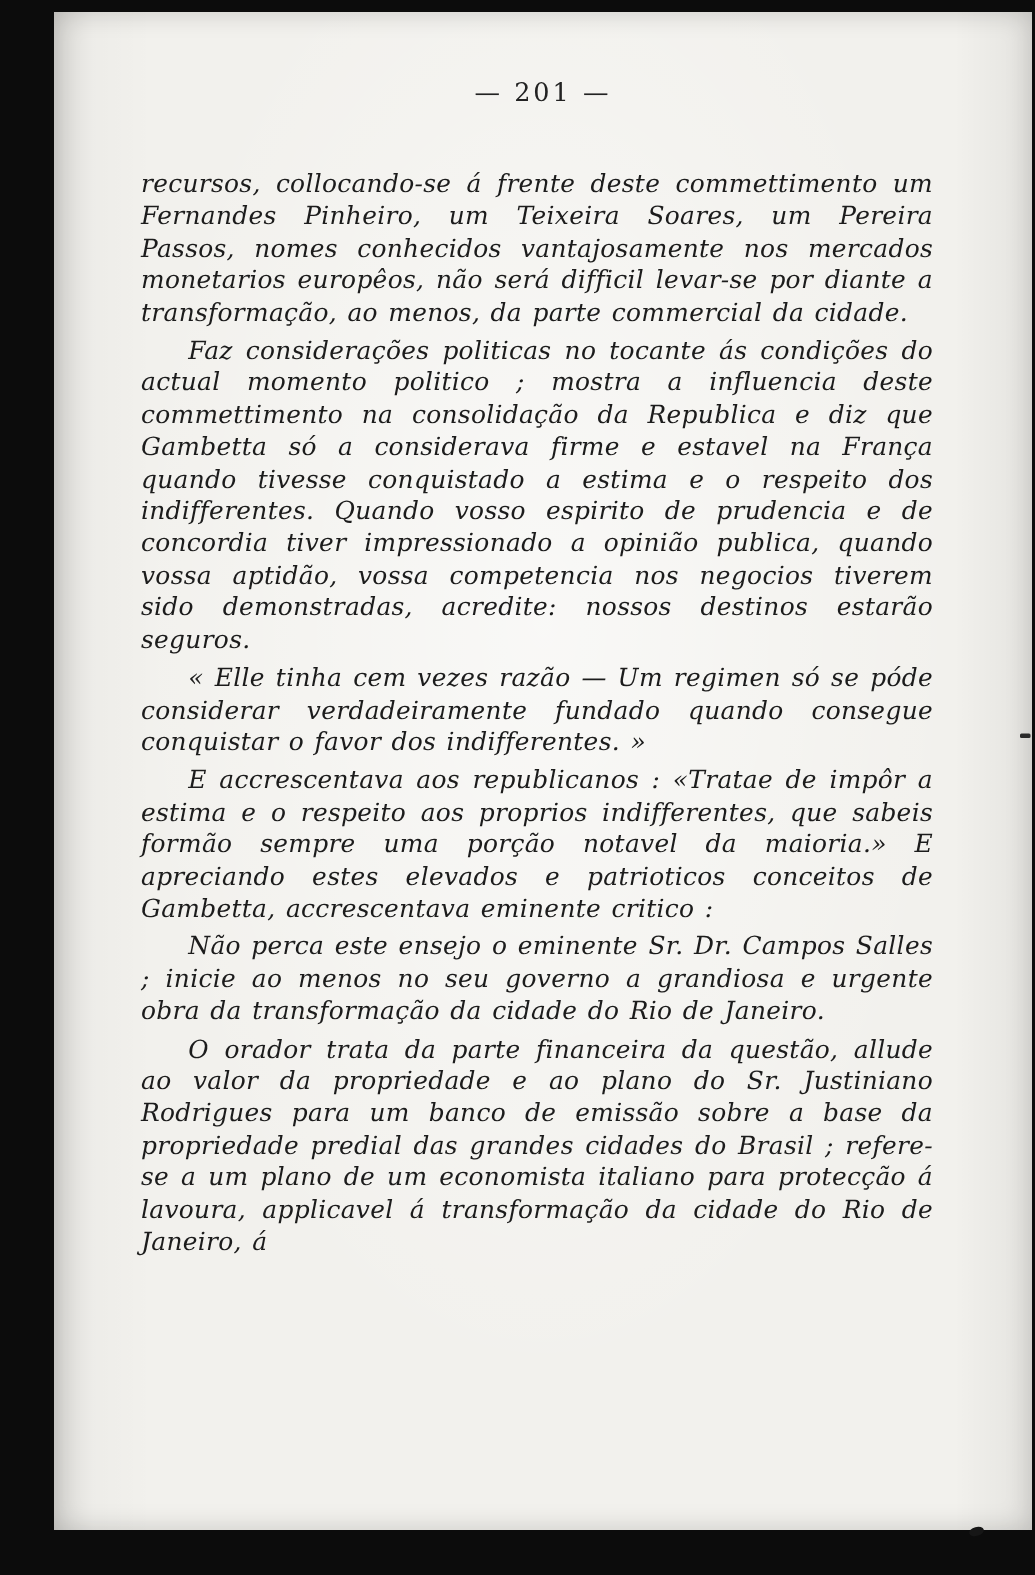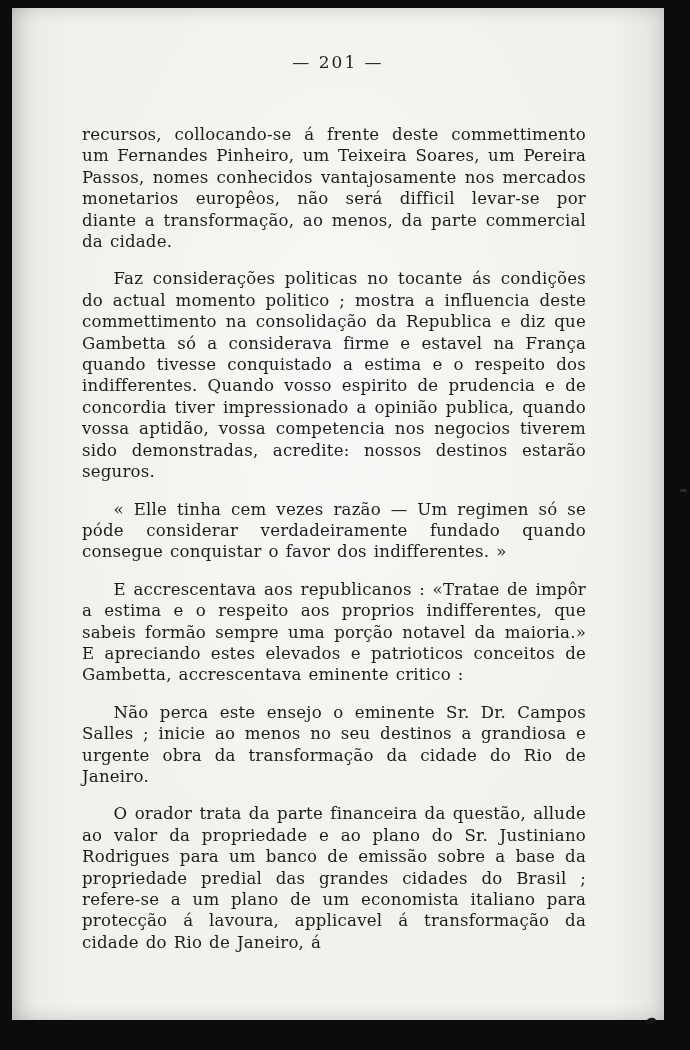--- a/index.html
+++ b/index.html
@@ -10,21 +10,21 @@
   .scan {
     position: relative;
     width: 690px;
     height: 1050px;
     background: #0c0c0c;
     overflow: hidden;
     font-family: "DejaVu Serif", serif;
   }
   .page {
     position: absolute;
-    left: 12px;
+    left: 36px;
     top: 8px;
     width: 652px;
     height: 1012px;
     background: #f2f1ed;
     background-image:
       radial-gradient(ellipse at 50% 40%, rgba(255,255,255,0.55) 0%, rgba(255,255,255,0) 60%),
       linear-gradient(90deg, rgba(0,0,0,0.10) 0%, rgba(0,0,0,0.02) 4%, rgba(0,0,0,0) 10%, rgba(0,0,0,0) 92%, rgba(0,0,0,0.06) 100%);
     box-shadow: inset 0 0 18px rgba(0,0,0,0.18);
     color: #1b1b1b;
   }
@@ -38,22 +38,23 @@
   .body-text {
     padding: 36px 62px 0 54px;
     font-size: 16.6px;
     line-height: 21.4px;
     text-align: justify;
     letter-spacing: 0.2px;
     word-spacing: 1.5px;
     color: #1c1c1c;
   }
   .body-text p {
-    margin: 16px;
+    margin: 4px;
     text-indent: 1.9em;
+    font-style: italic;
   }
   .body-text p.no-indent {
     text-indent: 0;
   }
   .margin-mark {
     position: absolute;
     right: 3px;
     top: 489px;
     width: 7px;
     height: 3px;
@@ -75,19 +76,19 @@
 <body>
 
 <div class="scan">
   <div class="page">
     <div class="page-number">— 201 —</div>
     <div class="body-text">
       <p class="no-indent">recursos, collocando-se á frente deste commettimento um Fernandes Pinheiro, um Teixeira Soares, um Pereira Passos, nomes conhecidos vantajosamente nos mercados monetarios europêos, não será difficil levar-se por diante a transformação, ao menos, da parte commercial da cidade.</p>
       <p>Faz considerações politicas no tocante ás condições do actual momento politico ; mostra a influencia deste commettimento na consolidação da Republica e diz que Gambetta só a considerava firme e estavel na França quando tivesse conquistado a estima e o respeito dos indifferentes. Quando vosso espirito de prudencia e de concordia tiver impressionado a opinião publica, quando vossa aptidão, vossa competencia nos negocios tiverem sido demonstradas, acredite: nossos destinos estarão seguros.</p>
       <p>« Elle tinha cem vezes razão — Um regimen só se póde considerar verdadeiramente fundado quando consegue conquistar o favor dos indifferentes. »</p>
       <p>E accrescentava aos republicanos : «Tratae de impôr a estima e o respeito aos proprios indifferentes, que sabeis formão sempre uma porção notavel da maioria.» E apreciando estes elevados e patrioticos conceitos de Gambetta, accrescentava eminente critico :</p>
-      <p>Não perca este ensejo o eminente Sr. Dr. Campos Salles ; inicie ao menos no seu destinos a grandiosa e urgente obra da transformação da cidade do Rio de Janeiro.</p>
+      <p>Não perca este ensejo o eminente Sr. Dr. Campos Salles ; inicie ao menos no seu governo a grandiosa e urgente obra da transformação da cidade do Rio de Janeiro.</p>
       <p>O orador trata da parte financeira da questão,  allude ao valor da propriedade e ao plano do Sr. Justiniano Rodrigues para um banco de emissão sobre a base da propriedade predial das grandes cidades do Brasil ; refere-se a um plano de um economista italiano para protecção á lavoura, applicavel á transformação da cidade do Rio de Janeiro, á</p>
     </div>
   </div>
   <div class="margin-mark"></div>
   <div class="corner-speck"></div>
 </div>
 
 </body></html>

